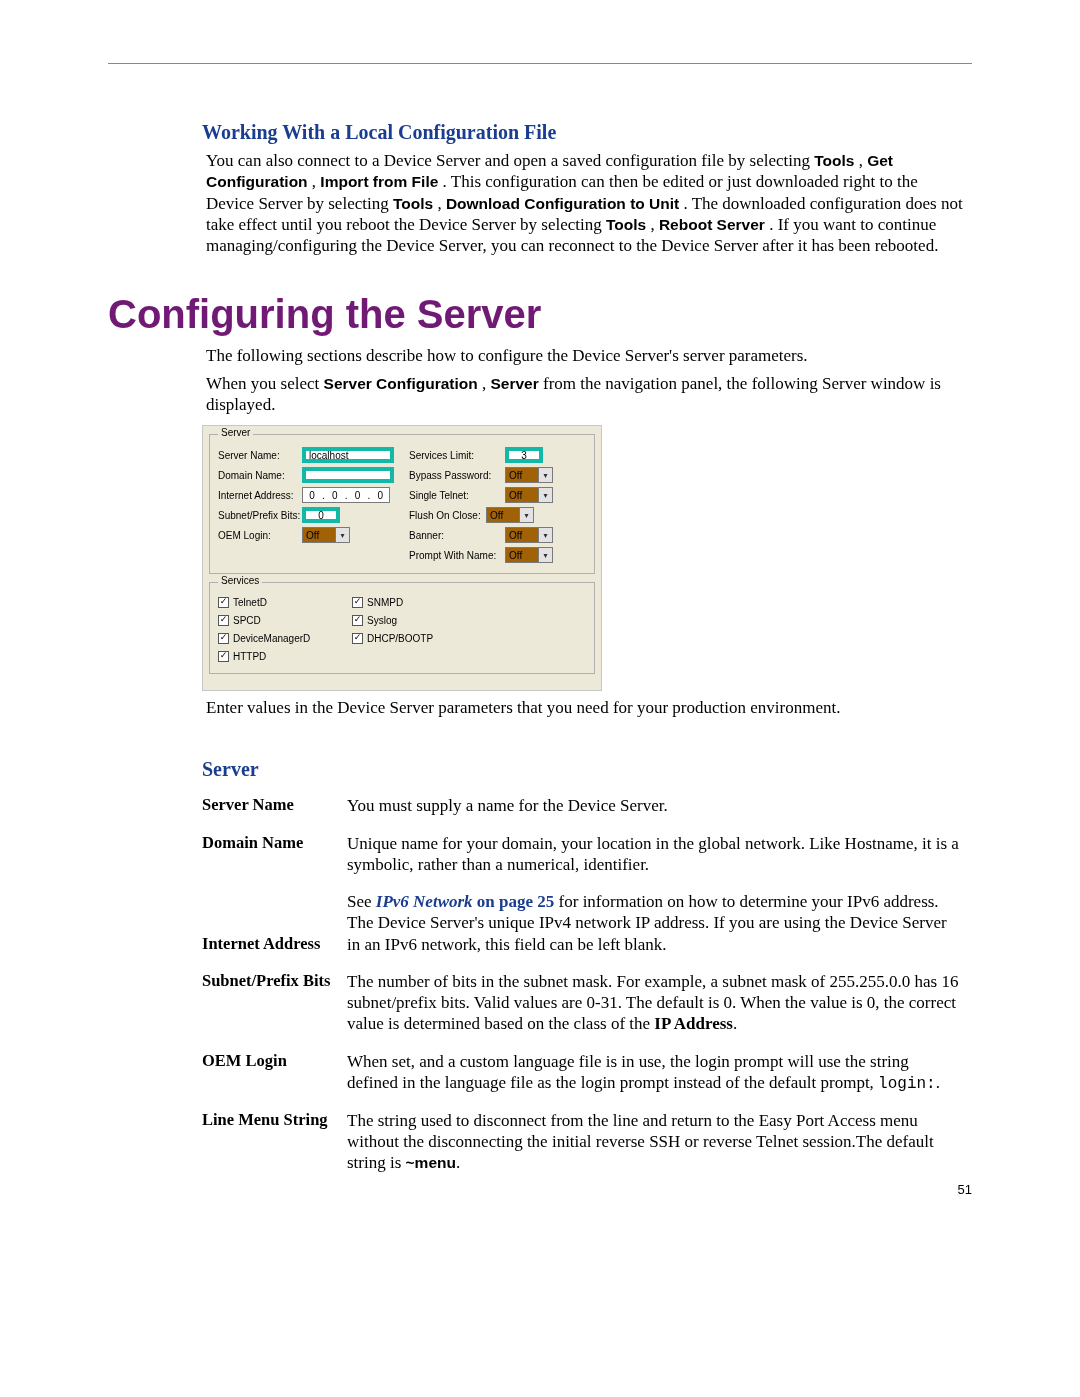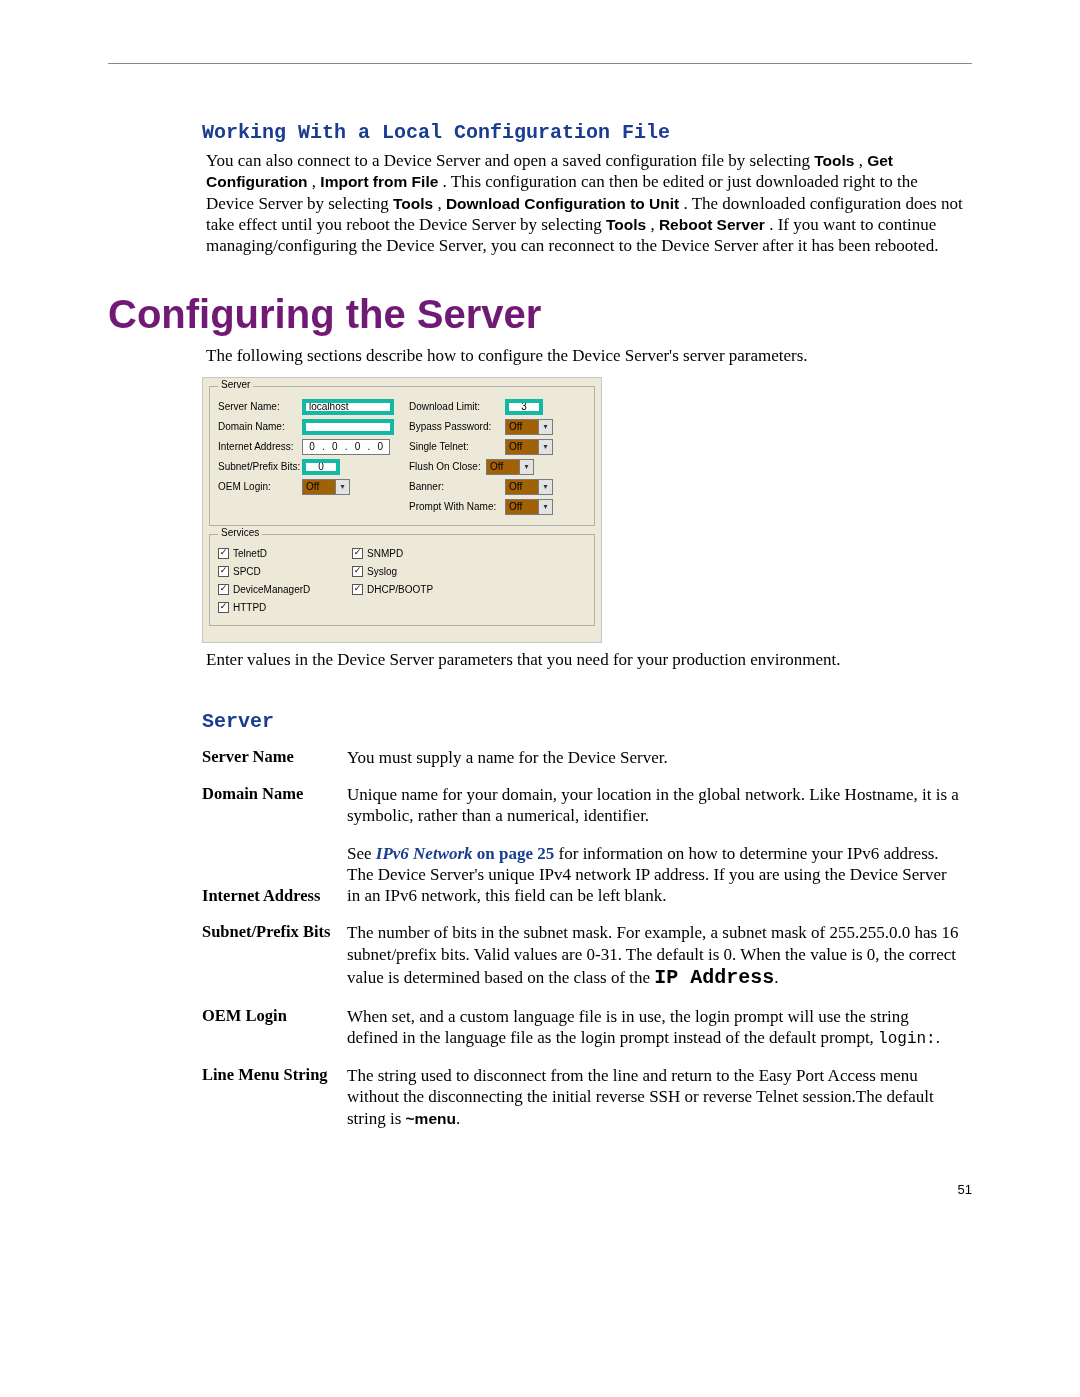--- a/index.html
+++ b/index.html
@@ -19,21 +19,21 @@
     border-top: 1px solid #888;
     margin-top: 8px;
     position: relative;
     height: 18px;
   }
   .content {
     margin-left: 94px;
     margin-right: 0;
   }
   h3.section {
-    font-family: Liberation Mono, monospace;
+    font-family: Liberation Serif, serif;
     font-weight: bold;
     font-size: 20px;
     color: #1a3d8f;
     margin: 40px 0 6px 0;
   }
   h1.title {
     font-family: Arial, Helvetica, sans-serif;
     font-weight: bold;
     font-size: 40px;
     color: #701a75;
@@ -154,20 +154,27 @@
       <span>, </span>
       <span class="b">Reboot Server</span>
       <span>. If you want to continue managing/configuring the Device Server, you can reconnect to the Device Server after it has been rebooted.</span>
     </p>
   </div>
 
   <h1 class="title">Configuring the Server</h1>
 
   <div class="content">
     <p class="body">The following sections describe how to configure the Device Server's server parameters.</p>
+    <p class="body">
+      <span>When you select </span>
+      <span class="b">Server Configuration</span>
+      <span>, </span>
+      <span class="b">Server</span>
+      <span> from the navigation panel, the following Server window is displayed.</span>
+    </p>
 
     <div class="winshot">
       <div class="fieldset">
         <div class="legend">Server</div>
         <div class="grid2">
           <div class="col">
             <div class="row">
               <label>Server Name:</label>
               <input class="txt name" value="localhost" style="">
             </div>
@@ -194,21 +201,21 @@
             <div class="row">
               <label>OEM Login:</label>
               <span class="sel">
                 <span class="box">Off</span>
                 <span class="btn"></span>
               </span>
             </div>
           </div>
           <div class="col">
             <div class="row">
-              <label style="width:96px">Download Limit:</label>
+              <label style="width:96px">Services Limit:</label>
               <input class="txt short" value="3" style="">
             </div>
             <div class="row">
               <label style="width:96px">Bypass Password:</label>
               <span class="sel">
                   <span class="box">Off</span>
                   <span class="btn"></span>
                 </span>
             </div>
             <div class="row">
@@ -302,21 +309,21 @@
           <span>See </span>
           <a class="link"><span>IPv6 Network</span></a><span class="link" style="font-style:normal"> on page 25</span>
           <span> for information on how to determine your IPv6 address.</span><br>
           <span>The Device Server's unique IPv4 network IP address. If you are using the Device Server in an IPv6 network, this field can be left blank.</span>
         </td>
       </tr>
       <tr>
         <td class="label">Subnet/Prefix Bits</td>
         <td>
           <span>The number of bits in the subnet mask. For example, a subnet mask of 255.255.0.0 has 16 subnet/prefix bits. Valid values are 0-31. The default is 0. When the value is 0, the correct value is determined based on the class of the </span>
-          <span class="b" style="font-family:Liberation Mono, monospace;font-size:20px">IP Address</span><span>.</span>
+          <span class="b" style="font-family:Liberation Serif, serif;font-size:17px">IP Address</span><span>.</span>
         </td>
       </tr>
       <tr>
         <td class="label">OEM Login</td>
         <td>
           <span>When set, and a custom language file is in use, the login prompt will use the string defined in the language file as the login prompt instead of the default prompt, </span>
           <code class="inline">login:</code><span>.</span>
         </td>
       </tr>
       <tr>

